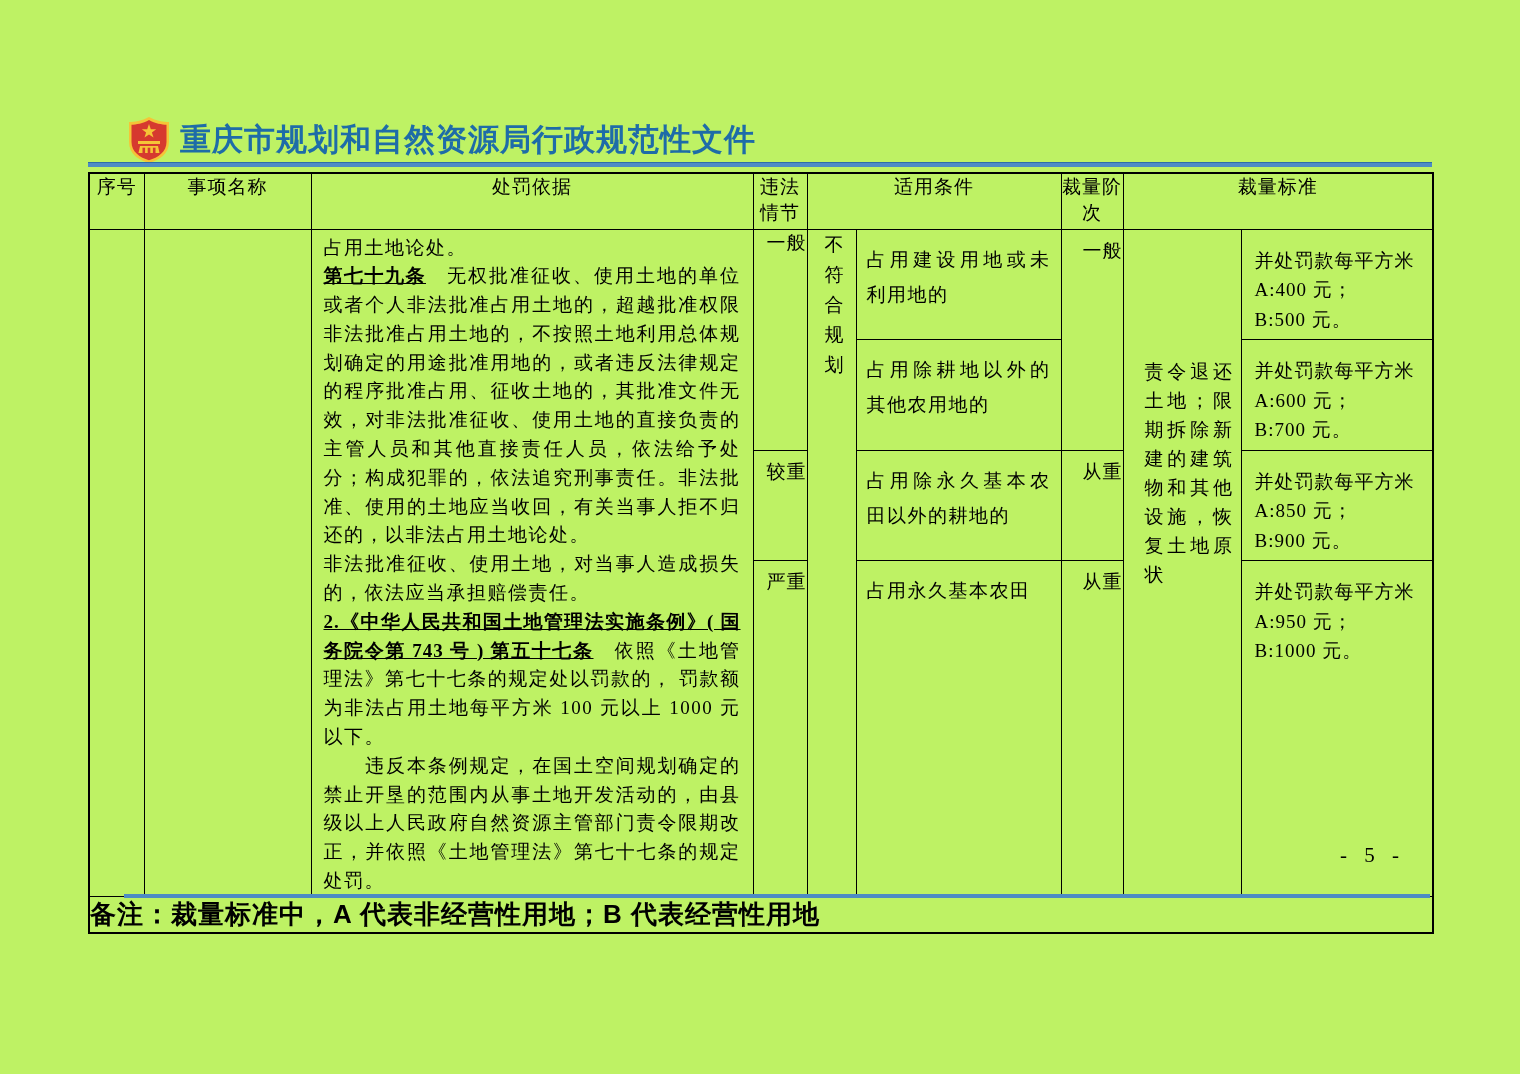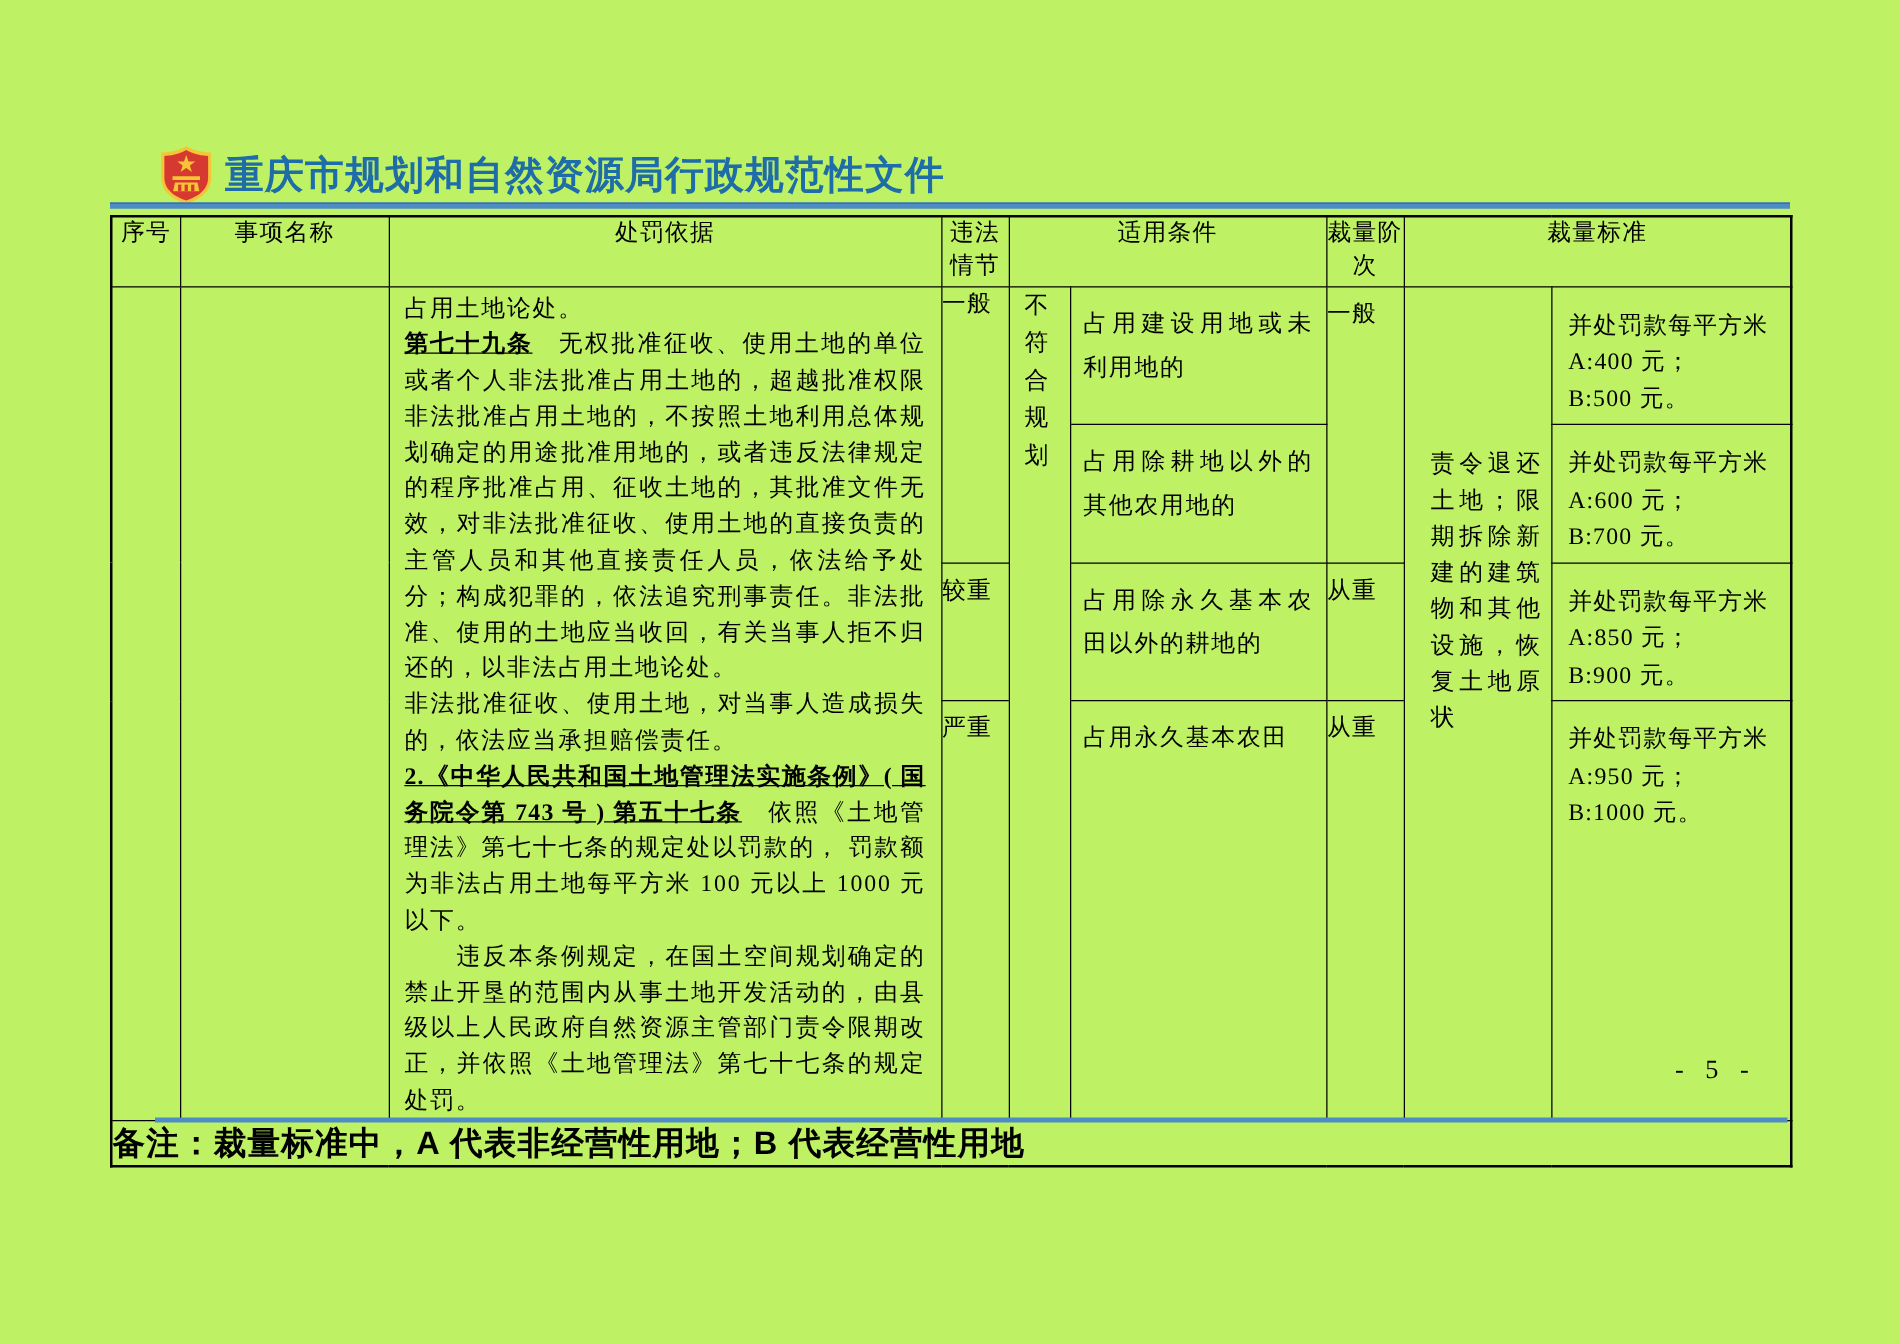--- a/index.html
+++ b/index.html
@@ -75,28 +75,28 @@
     line-height: 28.8px;
     letter-spacing: 1.5px;
     text-align: justify;
   }
   td.basis p { text-align: justify; }
   td.basis b { letter-spacing: 1px; text-decoration: underline; }
 
   td.level, td.stage {
     font-size: 19px;
     letter-spacing: 1px;
-    text-align: left;
+    text-align: right;
     padding-top: 8px;
   }
   td.level-mid { vertical-align: middle; padding-top: 0; }
 
   td.vert {
     vertical-align: middle;
-    text-align: left;
+    text-align: right;
   }
   td.vert .vtext {
     width: 1.25em;
     margin: 0 auto;
     font-size: 19px;
     line-height: 30px;
     word-break: break-all;
   }
 
   td.cond {

